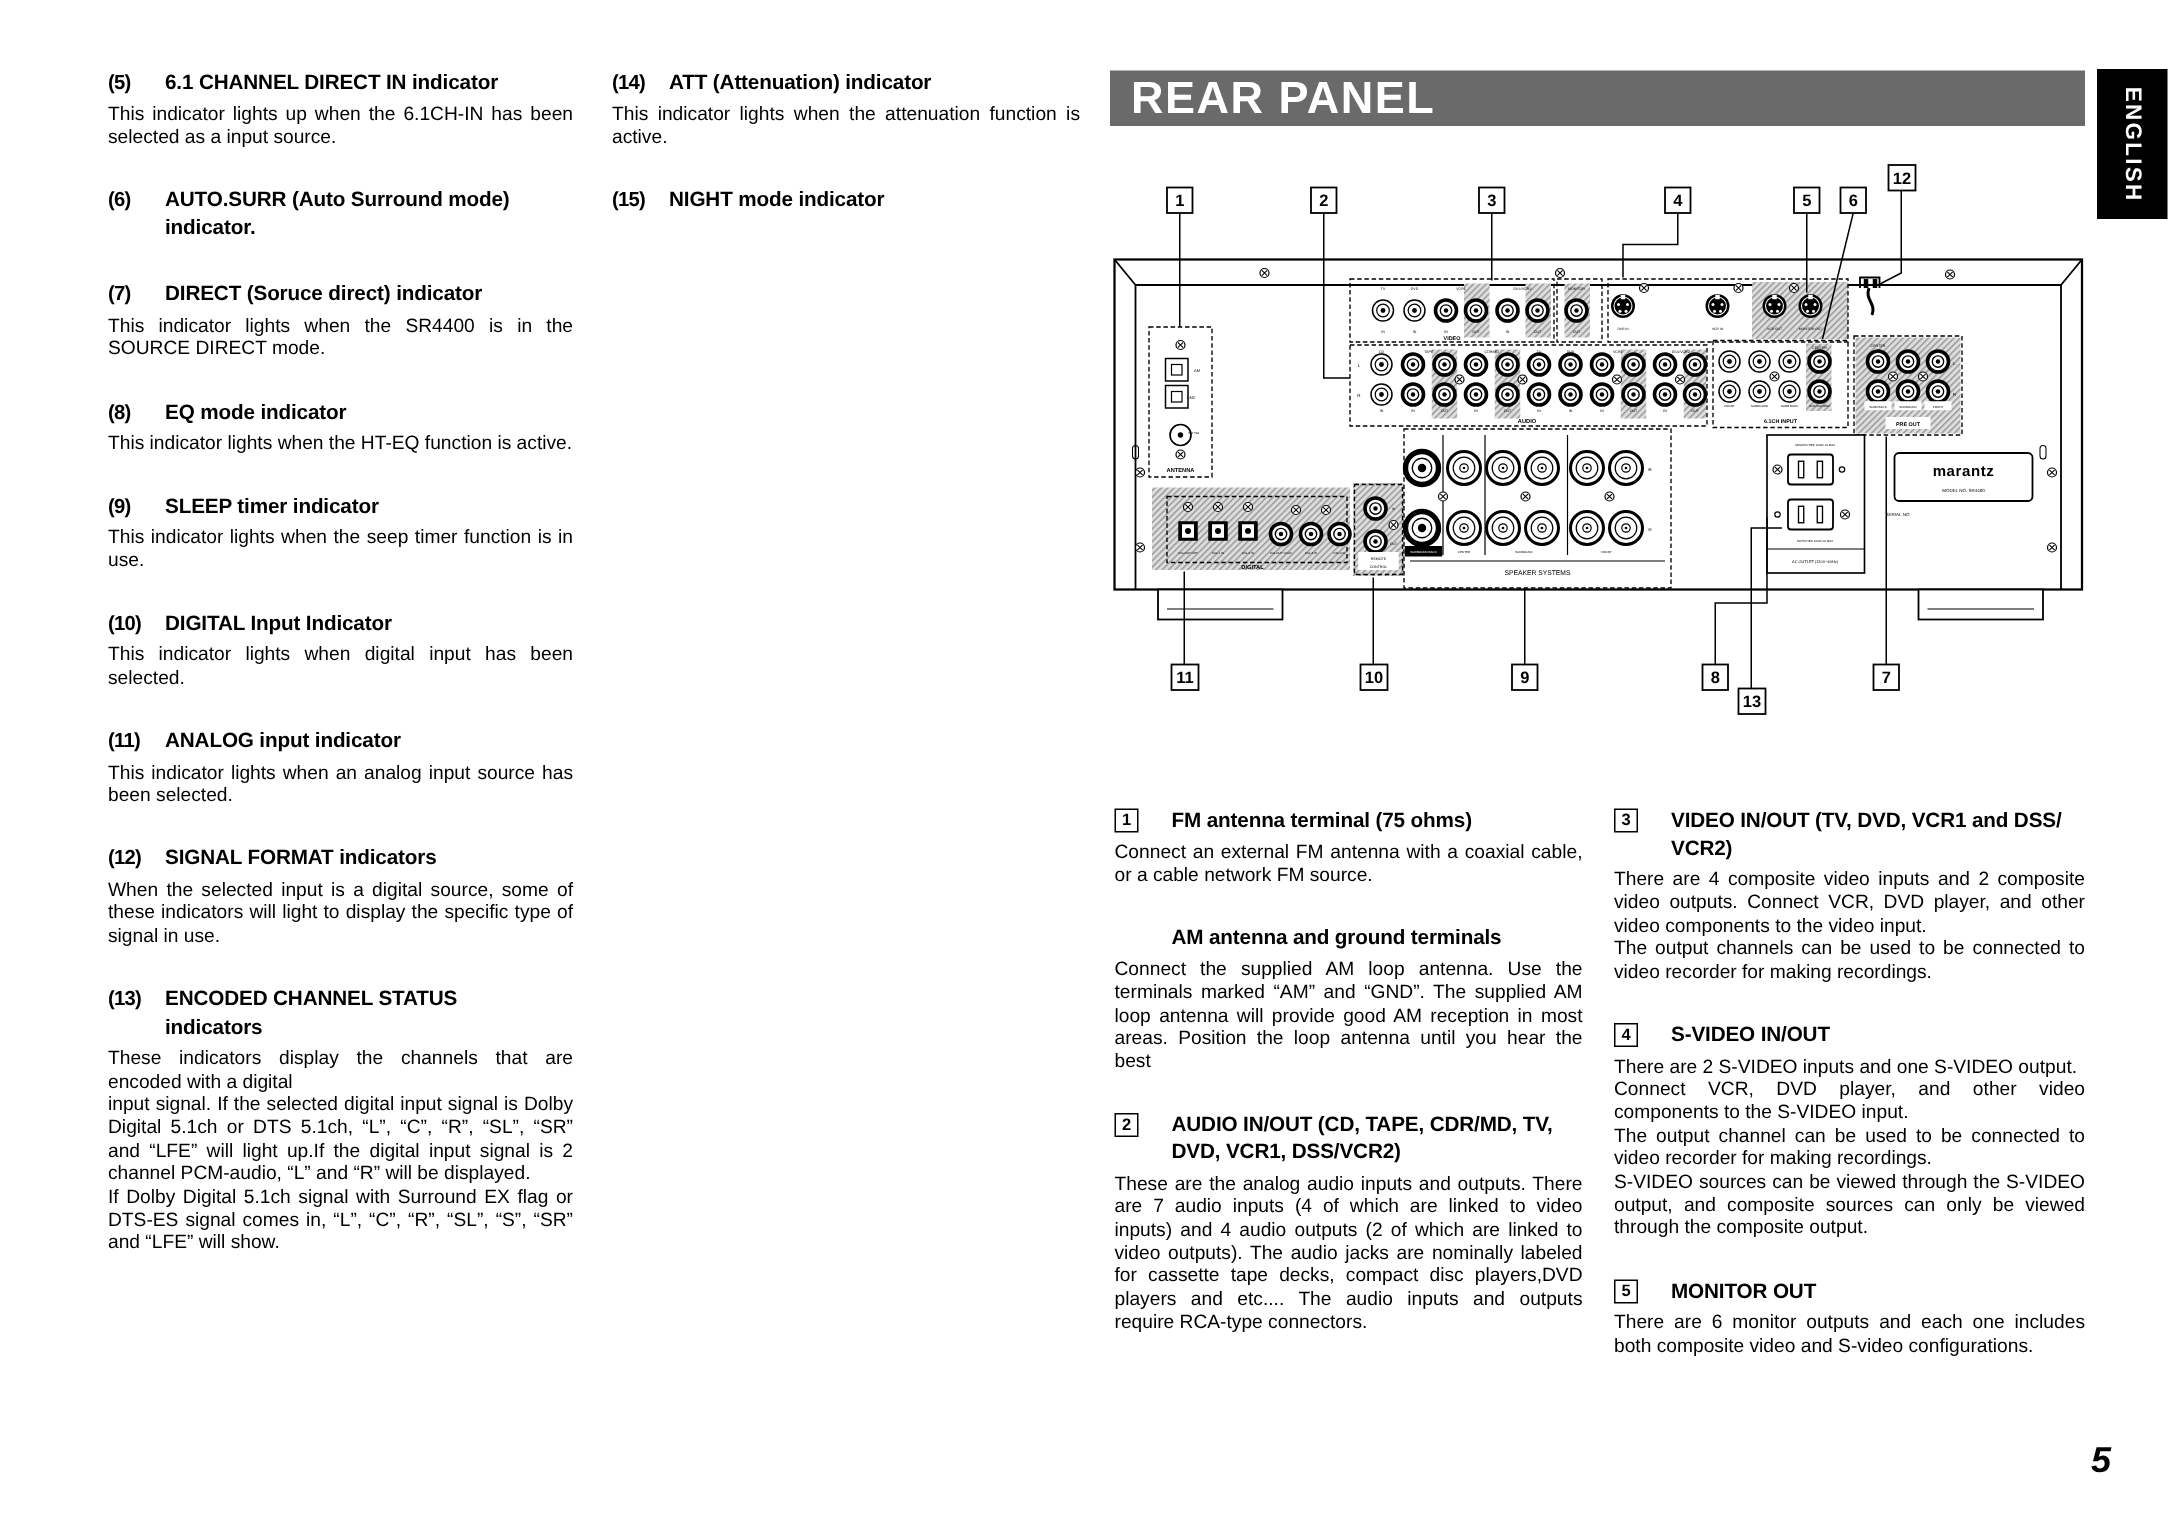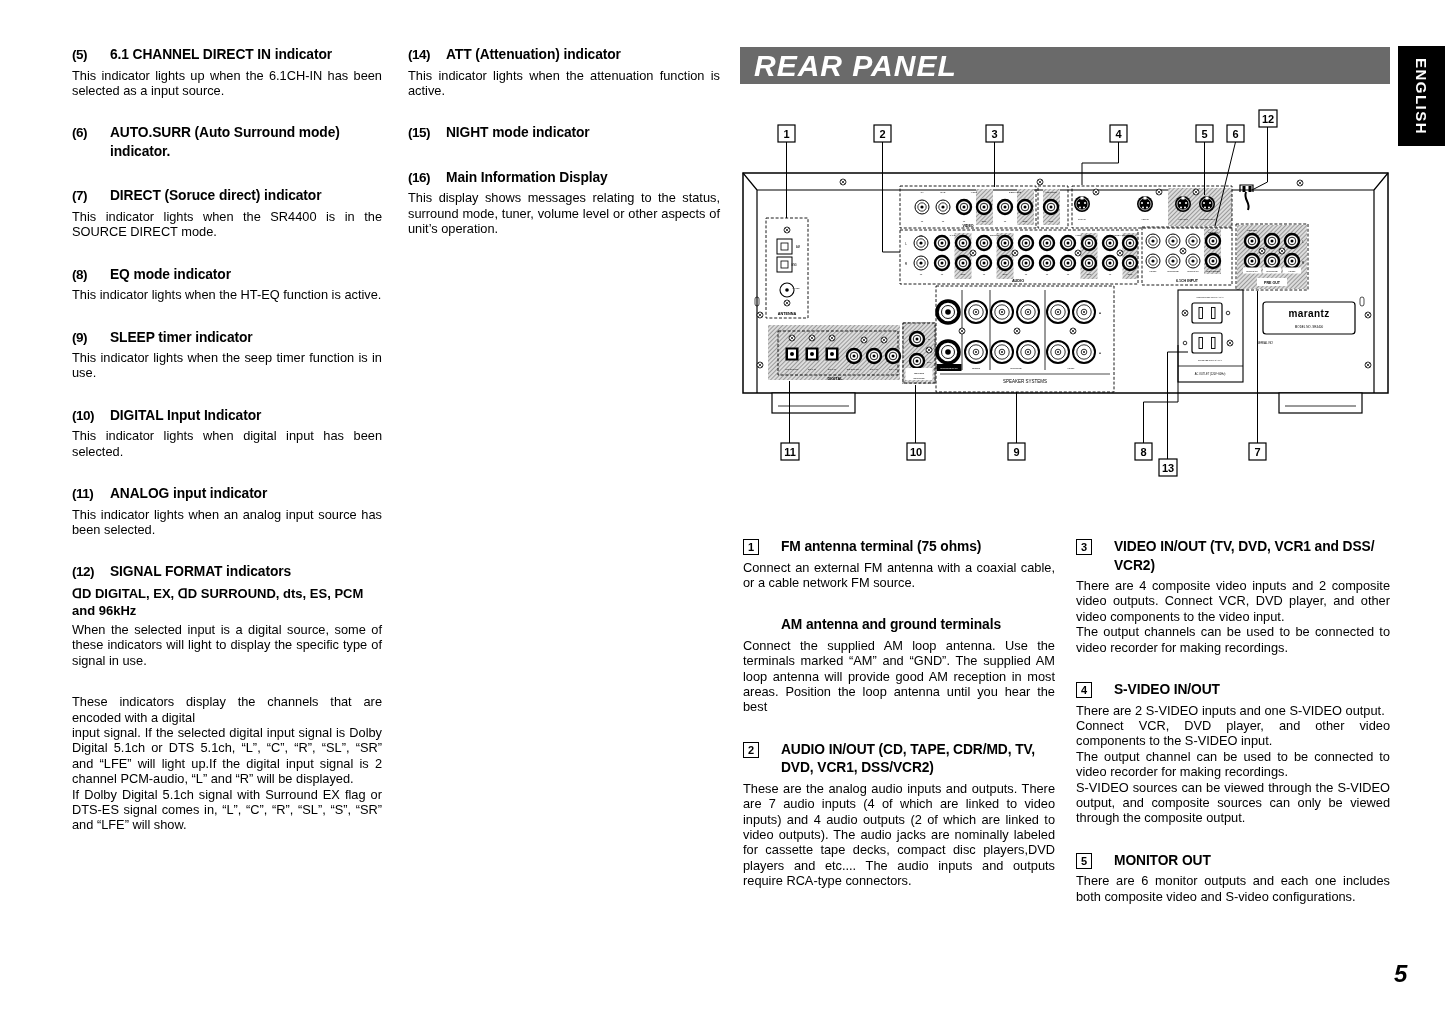--- a/index.html
+++ b/index.html
@@ -10,21 +10,21 @@
   .sec-head{display:flex;margin-bottom:3px}
   .num{width:38px;flex:none;font-weight:bold;font-size:13.5px;line-height:18.5px;letter-spacing:-0.5px}
   .num-wrap{width:38px;flex:none;padding-top:1px}
   .numbox{width:14px;height:14px;border:1.7px solid #000;font-size:11px;font-weight:bold;
           display:flex;align-items:center;justify-content:center}
   .title{font-weight:bold;font-size:13.8px;line-height:18.5px;letter-spacing:-0.1px;white-space:pre-line}
   .subtitle{font-weight:bold;font-size:13px;line-height:17.5px;white-space:pre-line;margin-bottom:2px}
   .body{font-size:12.8px;line-height:15.4px;text-align:justify;white-space:pre-line}
   .rearbar{position:absolute;left:740px;top:47px;width:650px;height:37px;background:#6a6a6a;
            display:flex;align-items:center;padding-left:14px;box-sizing:border-box}
-  .rearbar span{color:#fff;font-weight:bold;font-style:italic;font-size:30px;letter-spacing:1px}
+  .rearbar span{color:#fff;font-weight:bold;font-size:30px;letter-spacing:1px}
   .english{position:absolute;left:1398px;top:46px;width:47px;height:100px;background:#000;
            display:flex;align-items:center;justify-content:center}
   .english span{color:#fff;font-weight:bold;font-size:15px;letter-spacing:1.5px;
                 transform:rotate(90deg);white-space:nowrap}
   .pagenum{position:absolute;left:1394px;top:960px;font-size:24px;font-weight:bold;font-style:italic}
   svg{position:absolute;left:740px;top:100px}
   svg text{font-family:"Liberation Sans",sans-serif;fill:#000;text-anchor:middle}
   .con{font-size:11px;font-weight:bold}
   .co{fill:#fff;stroke:#000;stroke-width:1.2}
   .ld{fill:none;stroke:#000;stroke-width:1}
@@ -93,51 +93,47 @@
         <span class="num">(11)</span>
         <span class="title">ANALOG input indicator</span>
       </div>
     <div class="body">This indicator lights when an analog input source has been selected.</div>
   </div>
   <div class="sec">
     <div class="sec-head">
         <span class="num">(12)</span>
         <span class="title">SIGNAL FORMAT indicators</span>
       </div>
-    <div class="subtitle">ᗡD DIGITAL, EX, ᗡD SURROUND, dts, ES, PCM
-and 96kHz</div>
     <div class="body">When the selected input is a digital source, some of these indicators will light to display the specific type of signal in use.</div>
   </div>
   <div class="sec">
+    <div class="sec-head">
+        <span class="num">(13)</span>
+        <span class="title">ENCODED CHANNEL STATUS
+indicators</span>
+      </div>
     <div class="body">These indicators display the channels that are encoded with a digital
 input signal. If the selected digital input signal is Dolby Digital 5.1ch or DTS 5.1ch, “L”, “C”, “R”, “SL”, “SR” and “LFE” will light up.If the digital input signal is 2 channel PCM-audio, “L” and “R” will be displayed.
 If Dolby Digital 5.1ch signal with Surround EX flag or DTS-ES signal comes in, “L”, “C”, “R”, “SL”, “S”, “SR” and “LFE” will show.</div>
   </div>
 </div>
 
 <div class="col" style="left:408px;top:46px;width:312px">
   <div class="sec">
     <div class="sec-head">
         <span class="num">(14)</span>
         <span class="title">ATT (Attenuation) indicator</span>
       </div>
     <div class="body">This indicator lights when the attenuation function is active.</div>
   </div>
   <div class="sec">
     <div class="sec-head">
         <span class="num">(15)</span>
         <span class="title">NIGHT mode indicator</span>
       </div>
-  </div>
-  <div class="sec">
-    <div class="sec-head">
-        <span class="num">(16)</span>
-        <span class="title">Main Information Display</span>
-      </div>
-    <div class="body">This display shows messages relating to the status, surround mode, tuner, volume level or other aspects of unit’s operation.</div>
   </div>
 </div>
 
 <div class="col" style="left:743px;top:538px;width:312px">
   <div class="sec">
     <div class="sec-head">
         <span class="num-wrap">
           <span class="numbox">1</span>
         </span>
         <span class="title">FM antenna terminal (75 ohms)</span>

